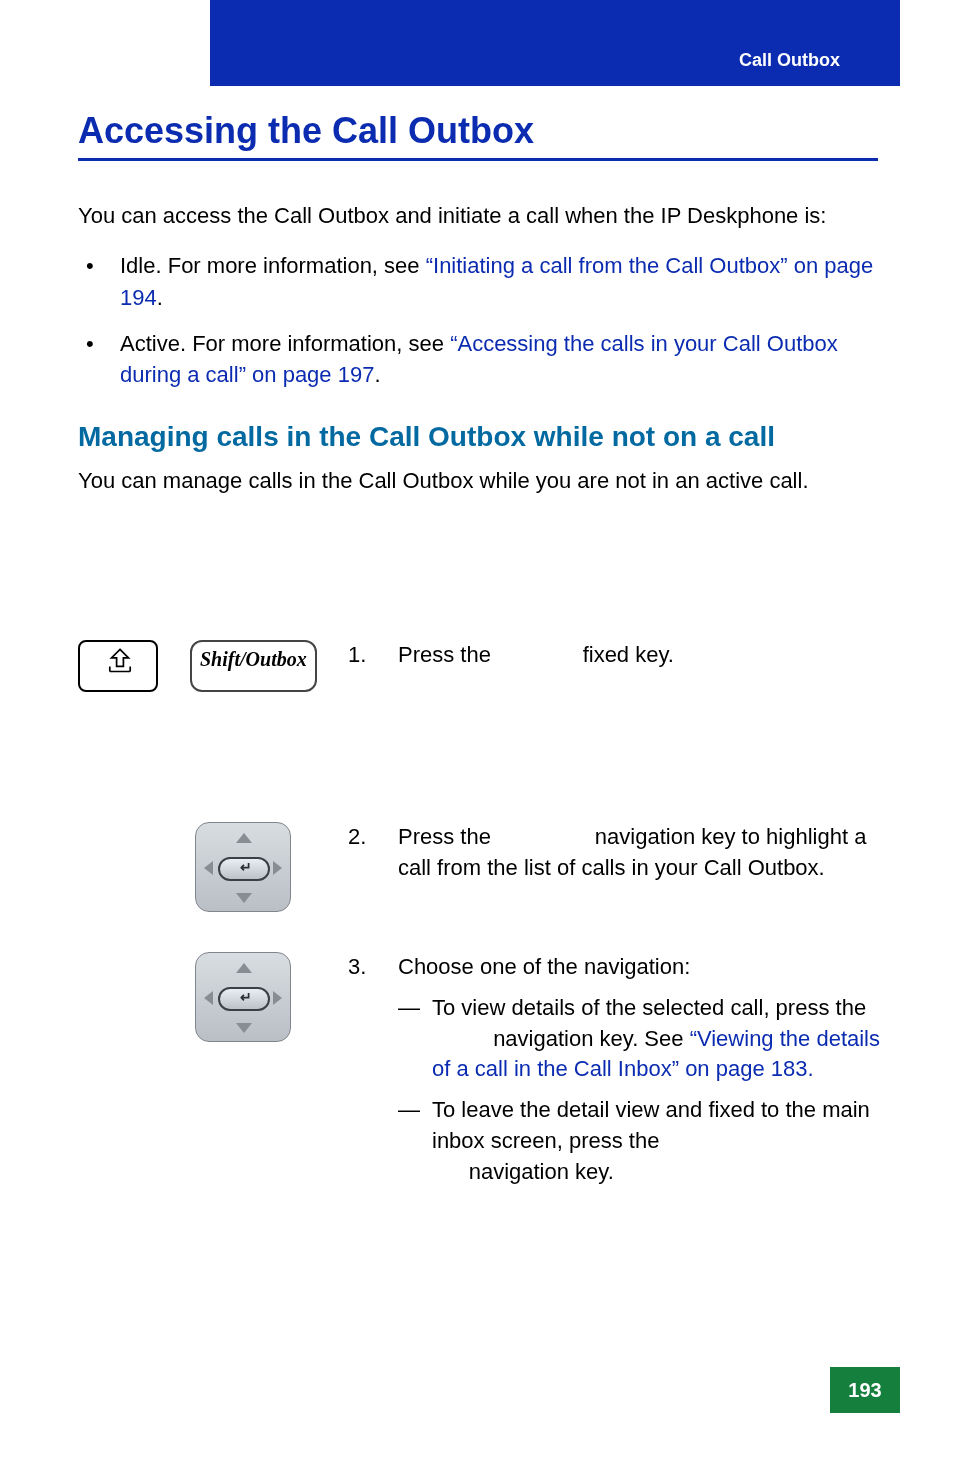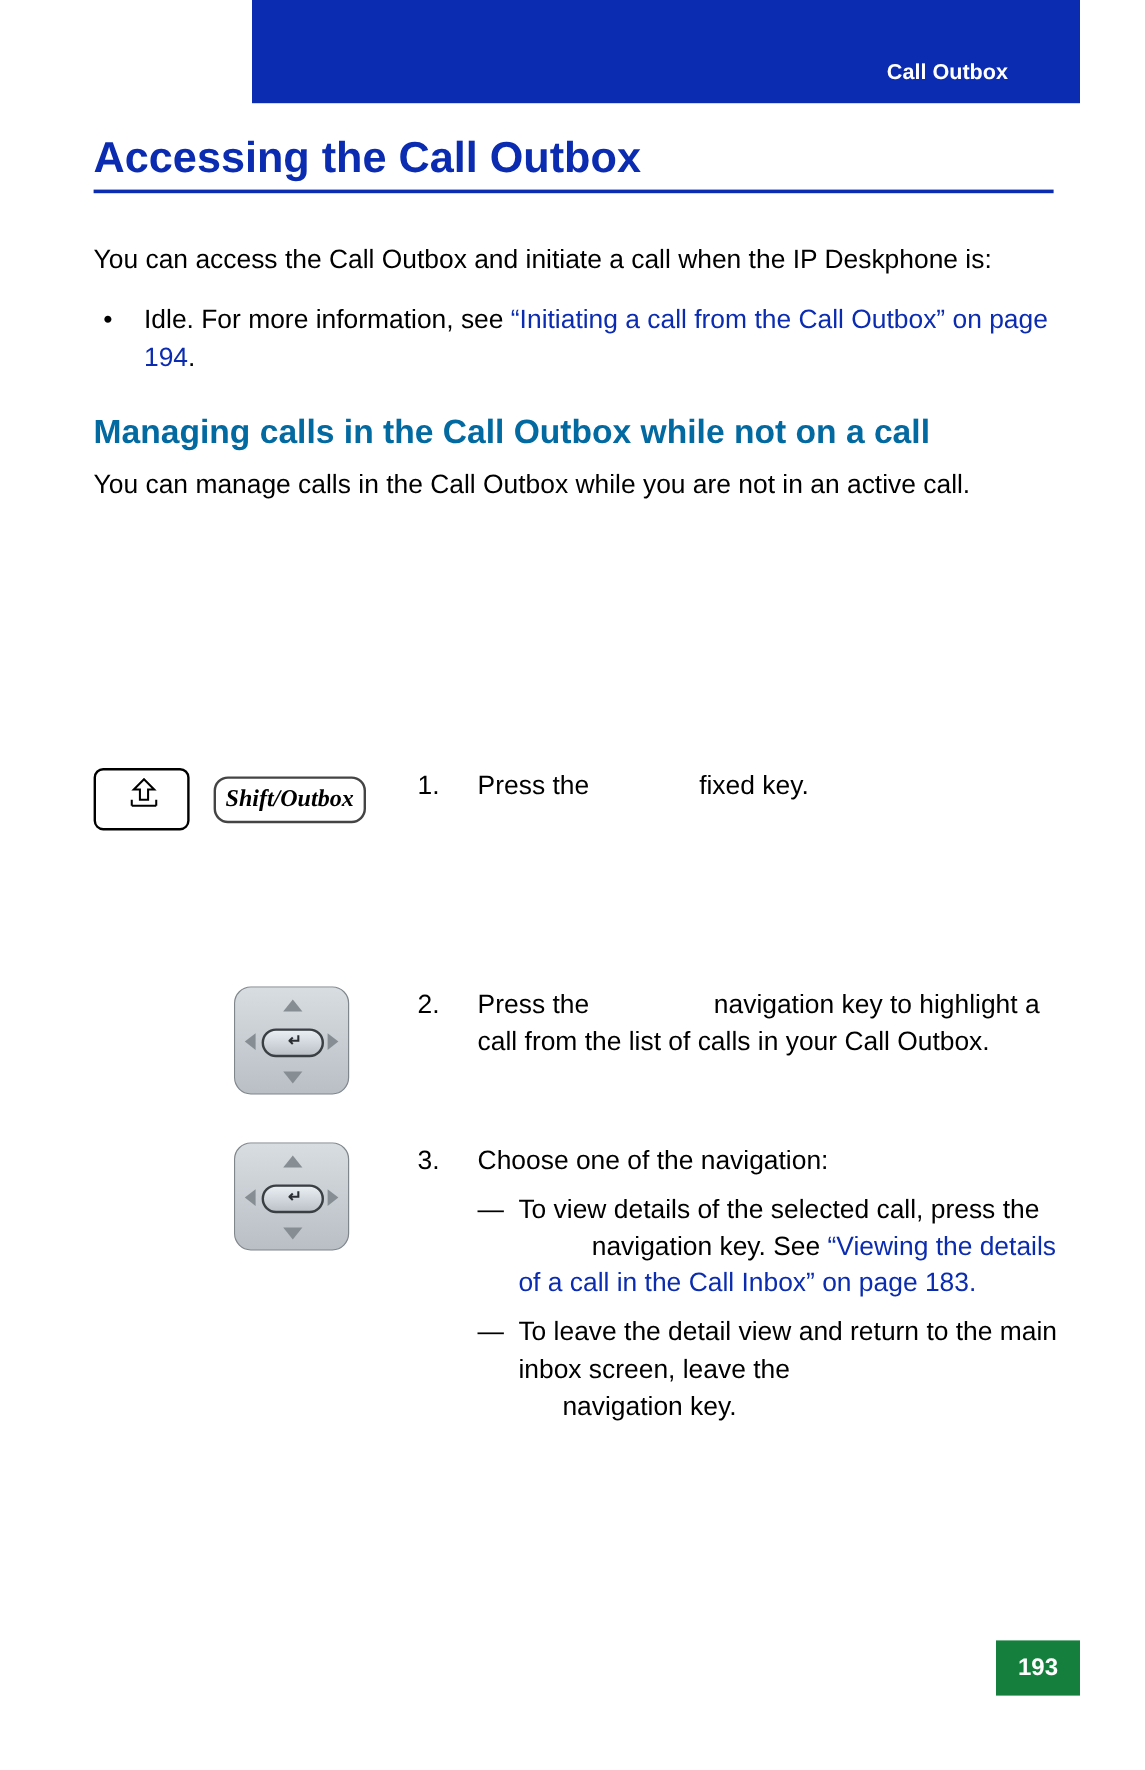--- a/index.html
+++ b/index.html
@@ -10,21 +10,21 @@
   .content { position: absolute; top: 110px; left: 78px; width: 800px; }
   h1.heading-main { color: #0b2cb0; font-family: "Arial Black", Arial, sans-serif; font-size: 36px; font-weight: 900; border-bottom: 3px solid #0b2cb0; padding-bottom: 6px; margin-bottom: 40px; letter-spacing: 0px; }
   .body-text { font-size: 22px; line-height: 1.4; margin-bottom: 18px; }
   ul.bullets { list-style: none; margin-left: 0; }
   ul.bullets li { font-size: 22px; line-height: 1.45; padding-left: 42px; position: relative; margin-bottom: 14px; }
   ul.bullets li::before { content: "•"; position: absolute; left: 8px; top: 0; font-size: 22px; }
   .link { color: #0b2cb0; }
   h2.heading-sub { color: #0369a1; font-family: "Arial Black", Arial, sans-serif; font-size: 28px; font-weight: 900; line-height: 1.25; margin-top: 28px; margin-bottom: 12px; }
   .steps-area { position: absolute; top: 640px; left: 78px; width: 820px; }
   .step-row { display: flex; align-items: flex-start; margin-bottom: 70px; }
-  .step-icons { width: 270px; flex-shrink: 0; display: flex; align-items: center; gap: 20px; padding-top: 0; }
+  .step-icons { width: 270px; flex-shrink: 0; display: flex; gap: 32px; padding-top: 0; }
   .step-text-col { width: 540px; font-size: 22px; }
   ol.steps { list-style: none; }
   ol.steps > li { display: flex; font-size: 22px; line-height: 1.4; margin-bottom: 8px; }
   ol.steps > li > .num { width: 34px; flex-shrink: 0; }
   ol.steps > li > .txt { flex: 1; margin-left: 16px; }
   .sub-list { list-style: none; margin-top: 10px; }
   .sub-list li { display: flex; font-size: 22px; line-height: 1.4; margin-bottom: 10px; }
   .sub-list li .dash { width: 34px; flex-shrink: 0; }
   .sub-list li .sub-txt { flex: 1; }
   
@@ -53,20 +53,23 @@
   </div>
 
   <div class="content">
     <h1 class="heading-main">Accessing the Call Outbox</h1>
 
     <p class="body-text">You can access the Call Outbox and initiate a call when the IP Deskphone is:</p>
 
     <ul class="bullets">
       <li>
         <span>Idle. For more information, see </span><span class="link">“Initiating a call from the Call Outbox” on page 194</span><span>.</span>
+      </li>
+      <li>
+        <span>Active. For more information, see </span><span class="link">“Accessing the calls in your Call Outbox during a call” on page 197</span><span>.</span>
       </li>
     </ul>
 
     <h2 class="heading-sub">Managing calls in the Call Outbox while not on a call</h2>
     <p class="body-text">You can manage calls in the Call Outbox while you are not in an active call.</p>
   </div>
 
   <div class="steps-area">
 
     <div class="step-row">
@@ -138,21 +141,21 @@
             <ul class="sub-list">
               <li>
                 <span class="dash">—</span>
                 <span class="sub-txt">
                   <span>To view details of the selected call, press the </span>&nbsp;&nbsp;&nbsp;&nbsp;&nbsp;&nbsp;&nbsp;&nbsp;&nbsp;<span> navigation key. See </span><span class="link">“Viewing the details of a call in the Call Inbox” on page 183.</span>
                 </span>
               </li>
               <li>
                 <span class="dash">—</span>
                 <span class="sub-txt">
-                  <span>To leave the detail view and return to the main inbox screen, leave the </span><br>&nbsp;&nbsp;&nbsp;&nbsp;&nbsp;<span> navigation key.</span>
+                  <span>To leave the detail view and fixed to the main inbox screen, press the </span><br>&nbsp;&nbsp;&nbsp;&nbsp;&nbsp;<span> navigation key.</span>
                 </span>
               </li>
             </ul>
           </span>
         </li>
           </ol>
       </div>
     </div>
 
   </div>

